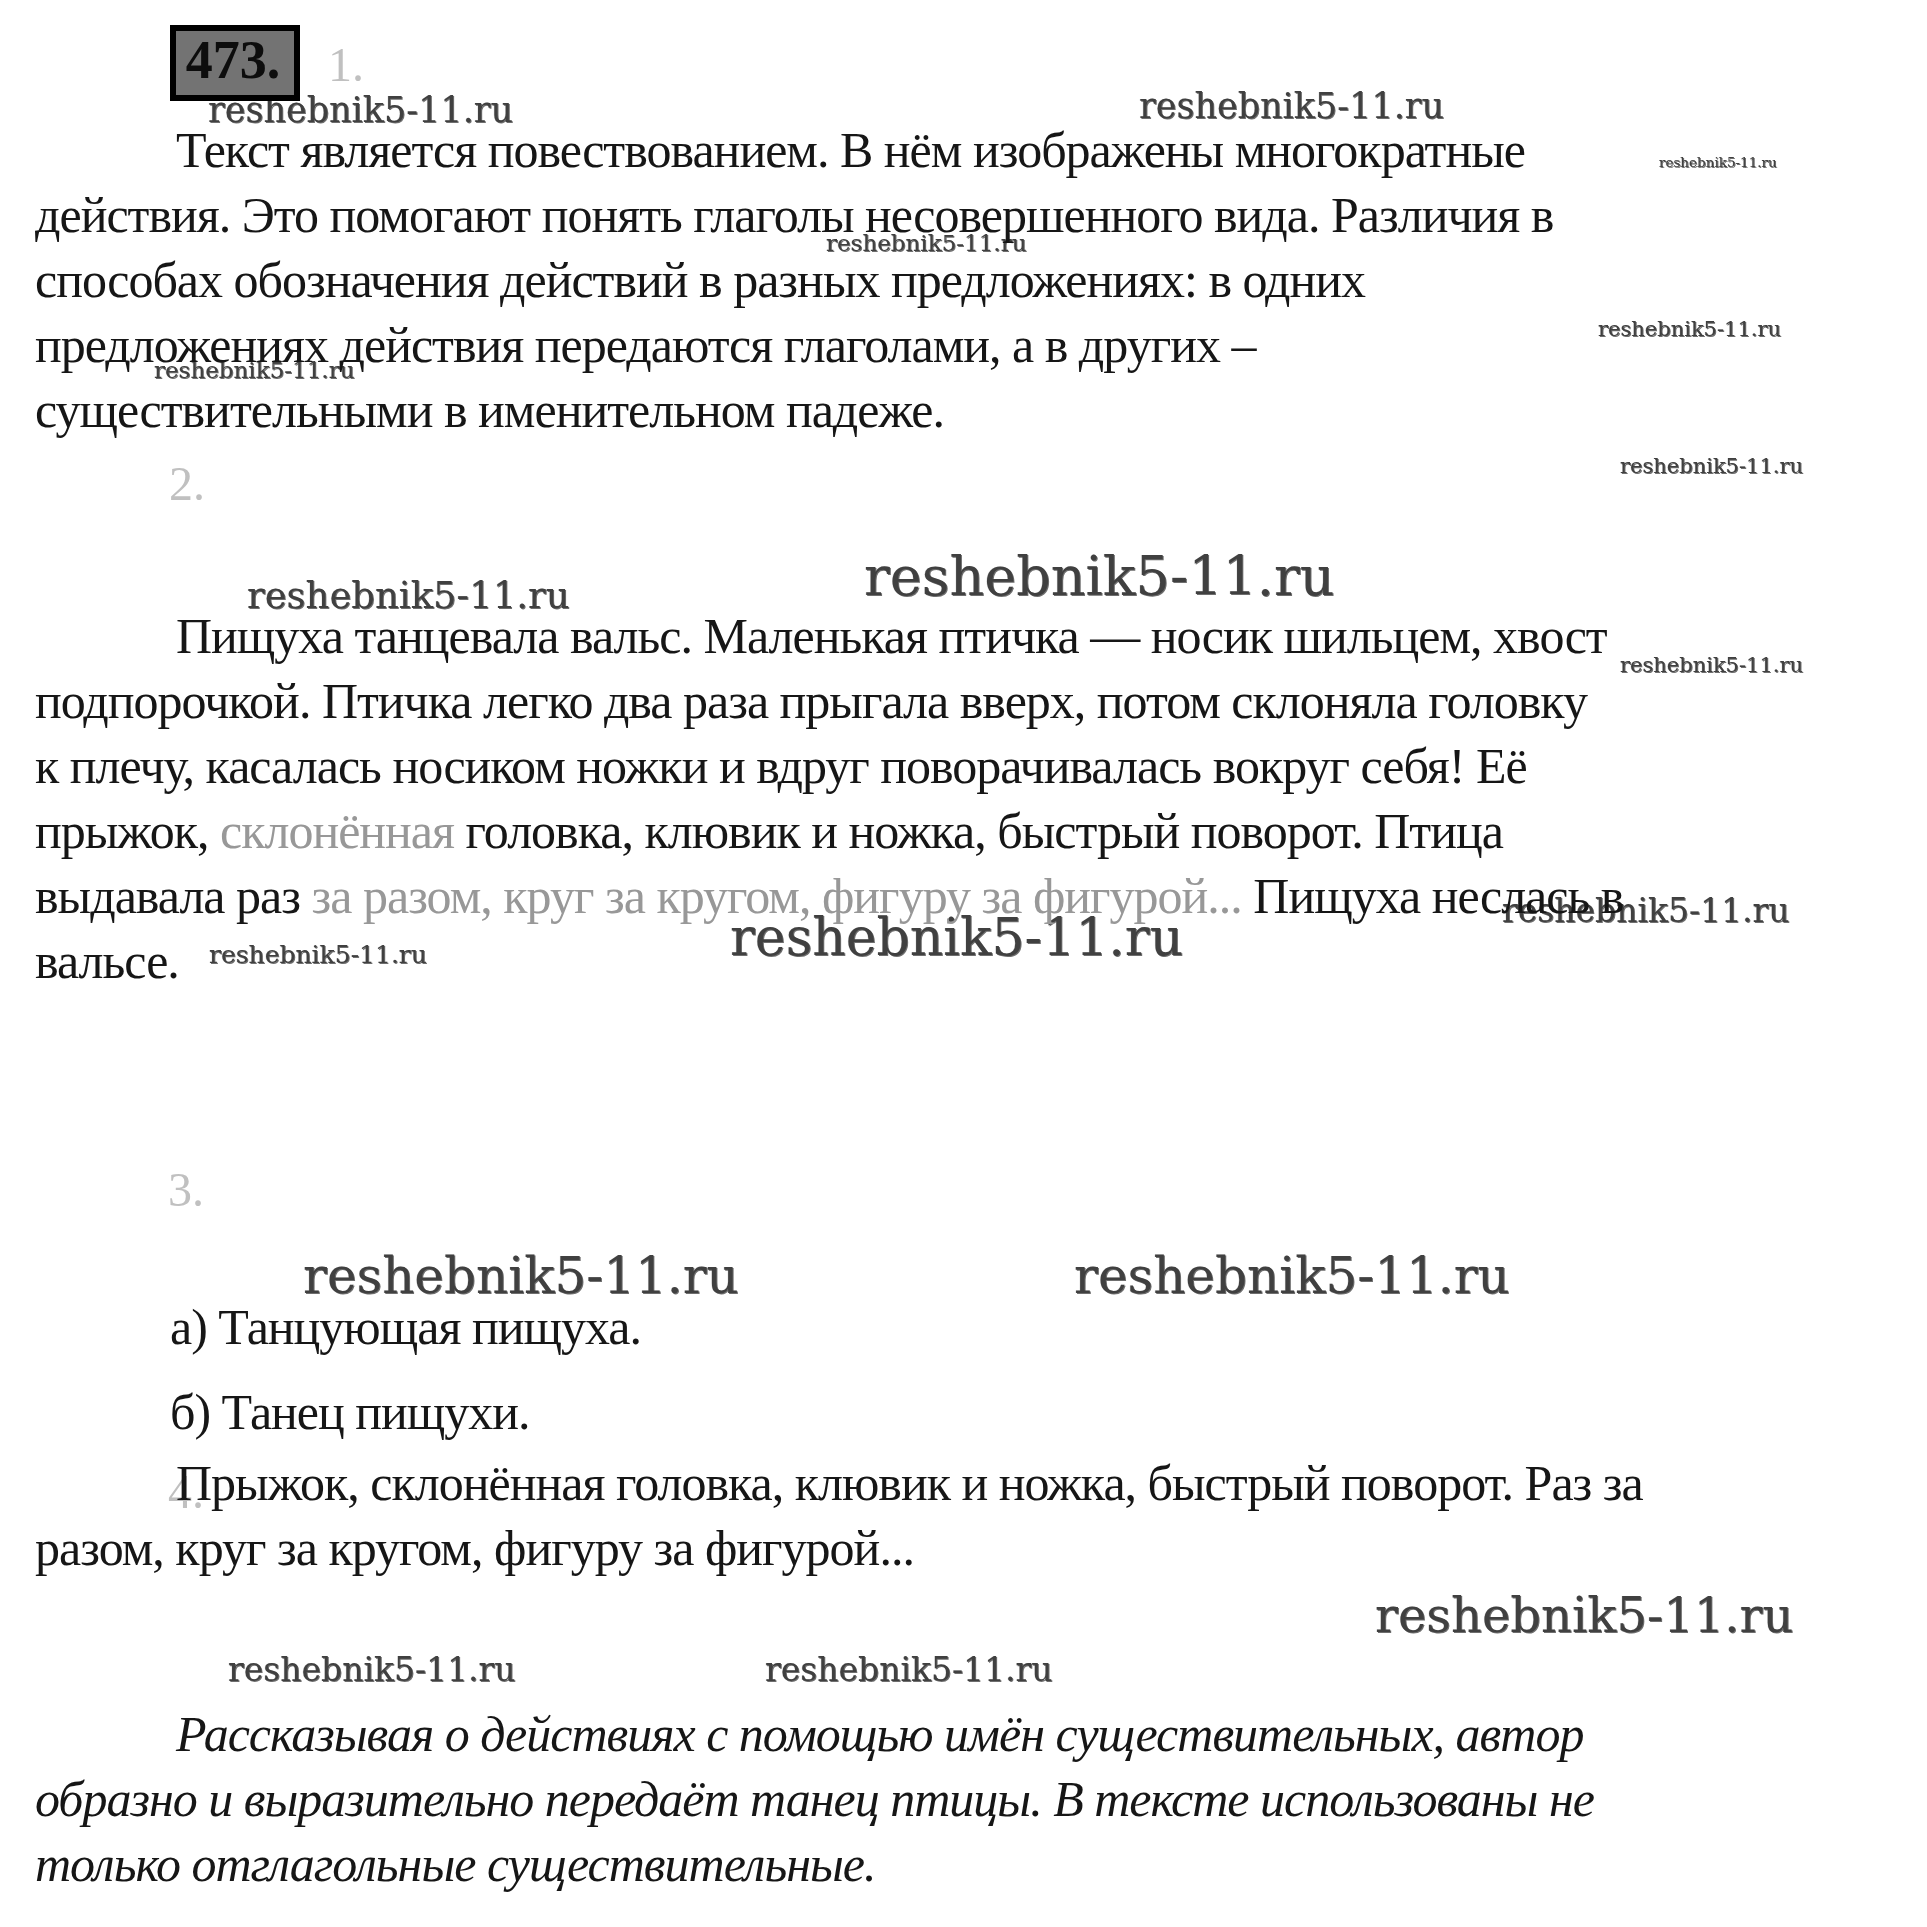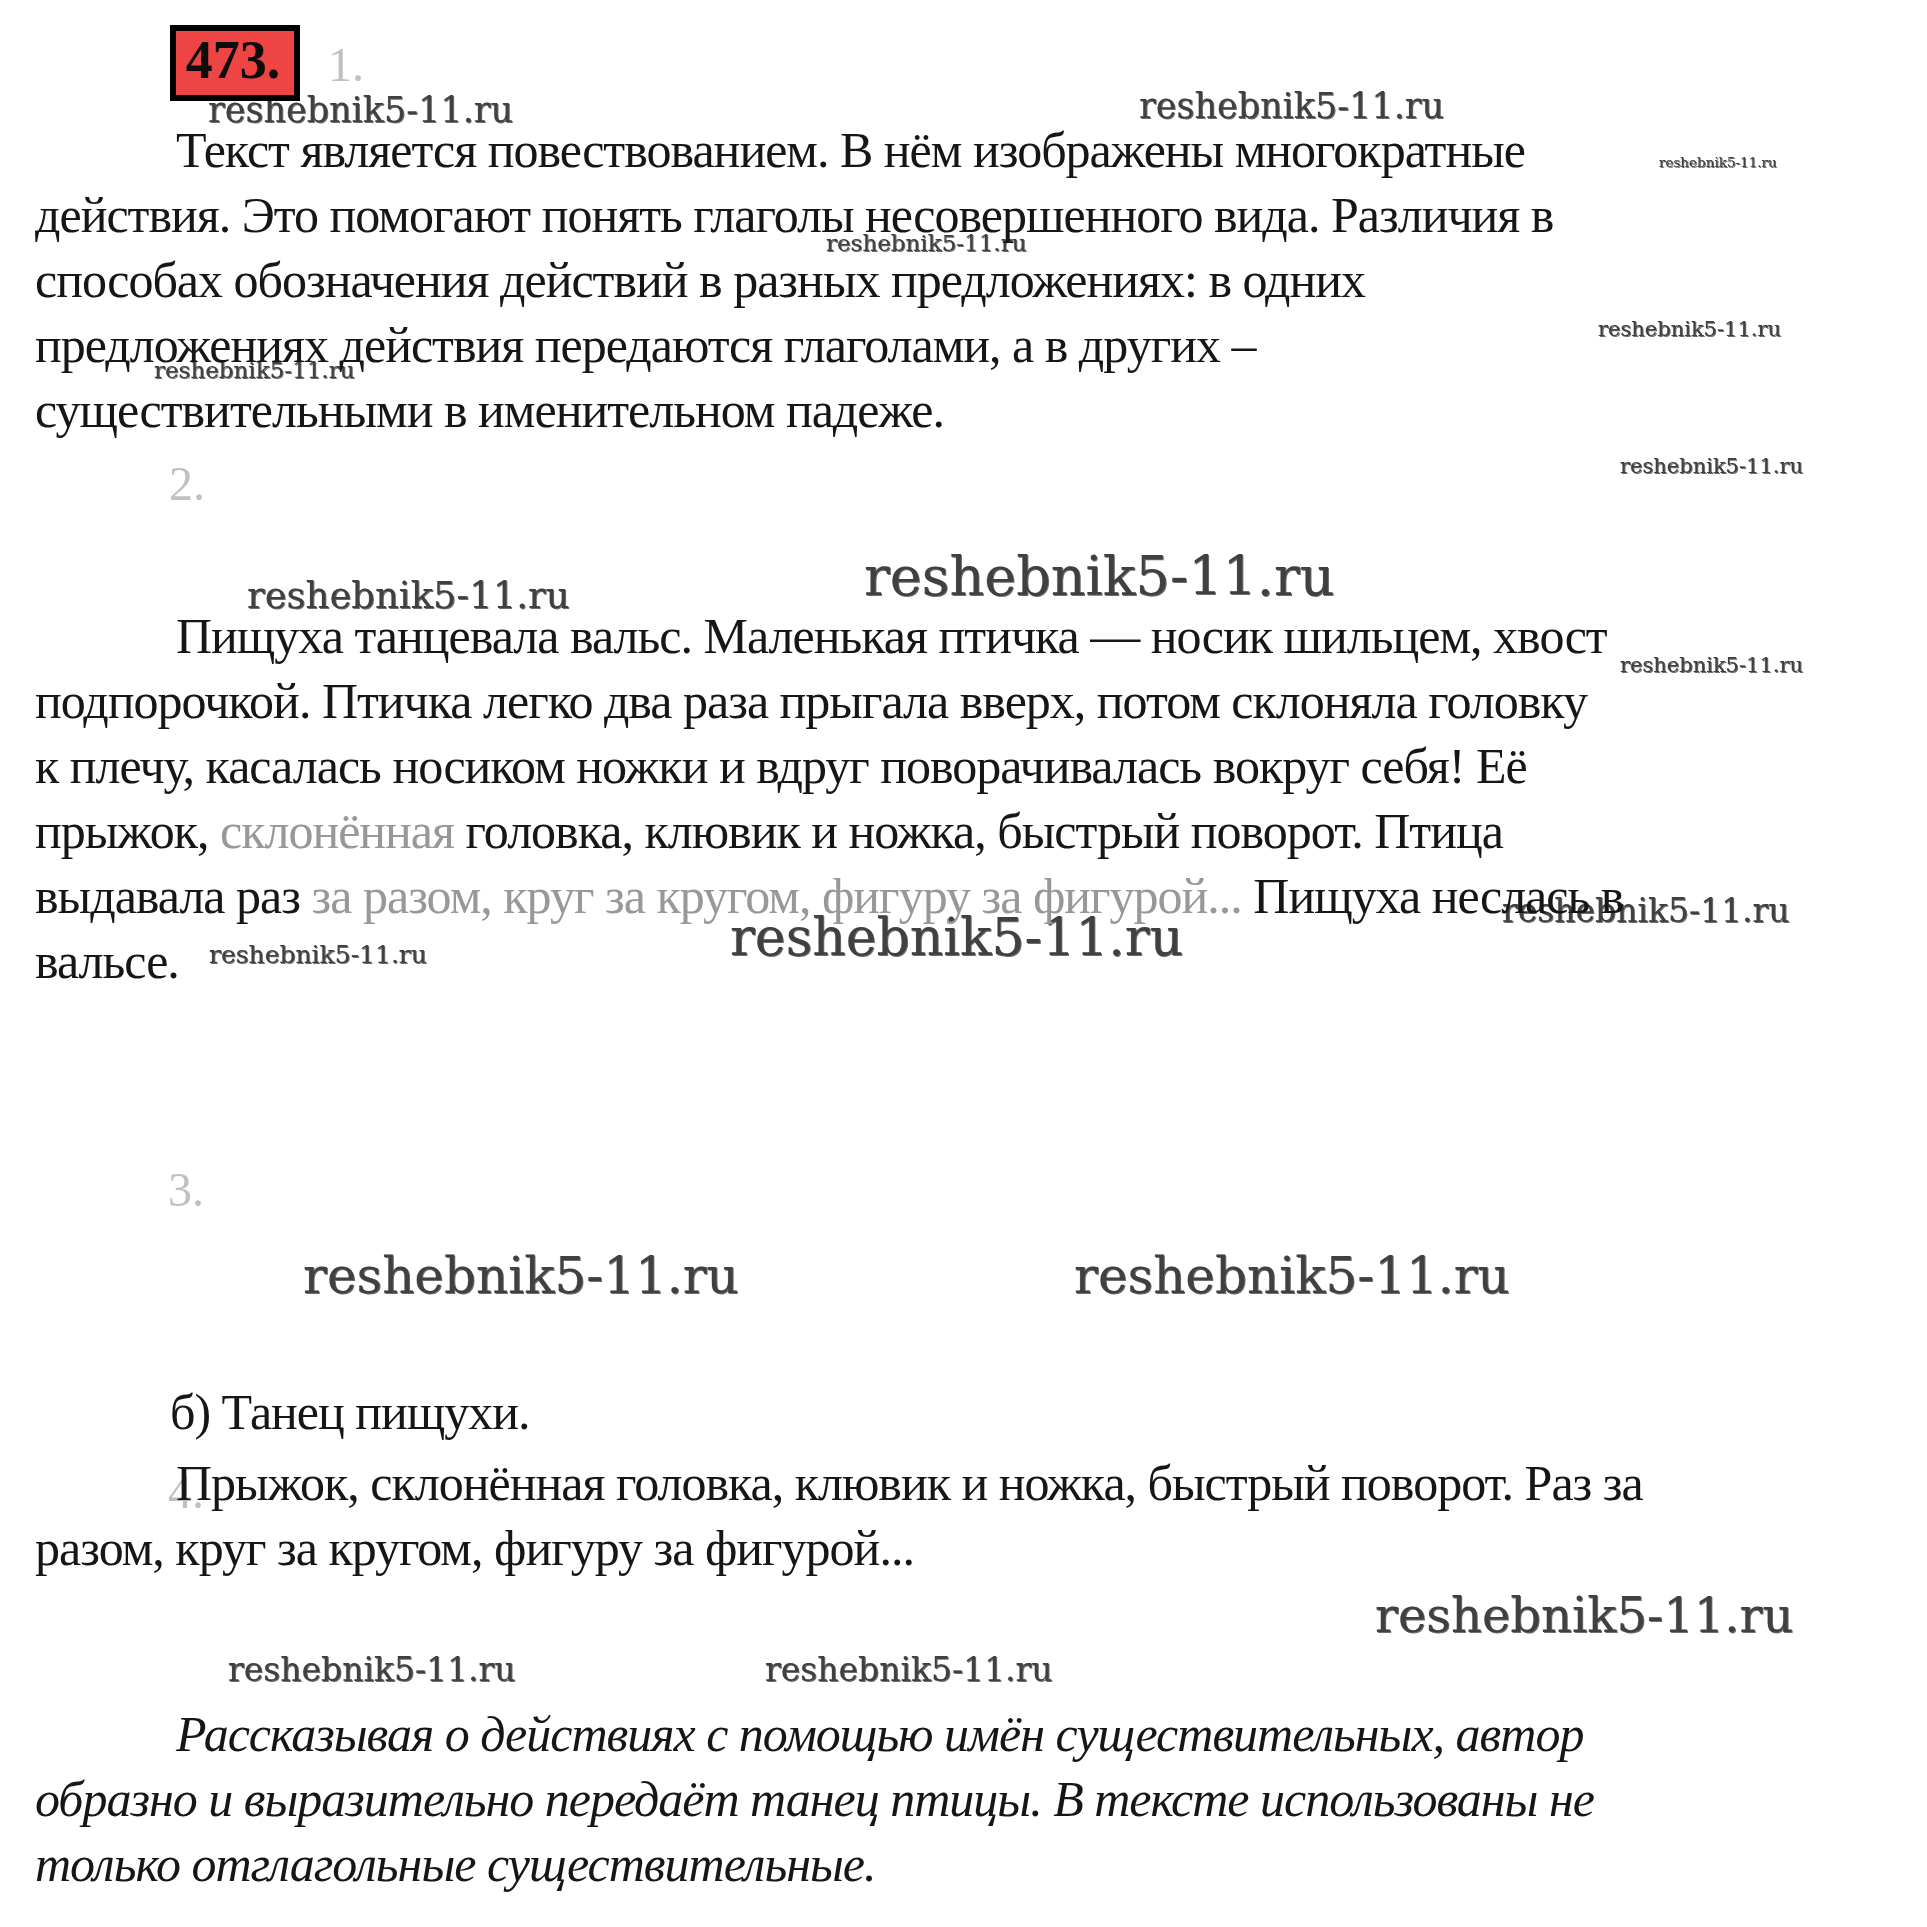--- a/index.html
+++ b/index.html
@@ -2,21 +2,21 @@
 <html><head>
 <meta charset="utf-8">
 <style>
   html,body{margin:0;padding:0;background:#ffffff;}
   .page{position:relative;width:1927px;height:1927px;background:#ffffff;overflow:hidden;
         font-family:"Liberation Serif",serif;color:#141414;}
 
   
   .exbox{position:absolute;left:170px;top:25px;border:6.8px solid #000;
          padding:0 13.5px 5.8px 9.7px;font-weight:bold;font-size:54px;line-height:58px;
-         color:#0d0d0d;background:#ef4444;}
+         color:#0d0d0d;background:#737373;}
 
   
   .seclabel{position:absolute;font-size:48px;line-height:1;color:#c0c0c0;}
 
   
   .txt{position:absolute;left:35px;width:1883px;font-size:50px;line-height:65px;
        letter-spacing:-1px;white-space:pre;color:#161616;}
   .indent{text-indent:141px;}
   .italic{font-style:italic;}
   .txt .i{}
@@ -69,20 +69,21 @@
 существительными в именительном падеже.</div>
 
   <div class="txt indent" style="top:604px"><span>Пищуха танцевала вальс. Маленькая птичка — носик шильцем, хвост
 подпорочкой. </span><span class="i">Птичка</span><span> легко два раза прыгала вверх, потом склоняла головку
 к плечу, касалась носиком ножки и вдруг поворачивалась вокруг себя! </span><span class="i">Её</span><span>
 прыжок, </span><span class="f">склонённая</span><span> головка, клювик и ножка, быстрый поворот. </span><span class="i">Птица</span><span>
 выдавала раз </span><span class="f">за разом, круг за кругом, фигуру за фигурой... </span><span>Пищуха неслась в
 вальсе.</span></div>
 
 
+  <div class="listitem" style="top:1298px">а) Танцующая пищуха.</div>
   <div class="listitem" style="top:1383px">б) Танец пищухи.</div>
 
   <div class="txt indent" style="top:1451px">Прыжок, склонённая головка, клювик и ножка, быстрый поворот. Раз за
 разом, круг за кругом, фигуру за фигурой...</div>
 
   <div class="txt indent italic" style="top:1702px">Рассказывая о действиях с помощью имён существительных, автор
 образно и выразительно передаёт танец птицы. В тексте использованы не
 только отглагольные существительные.</div>
 
 </div>

